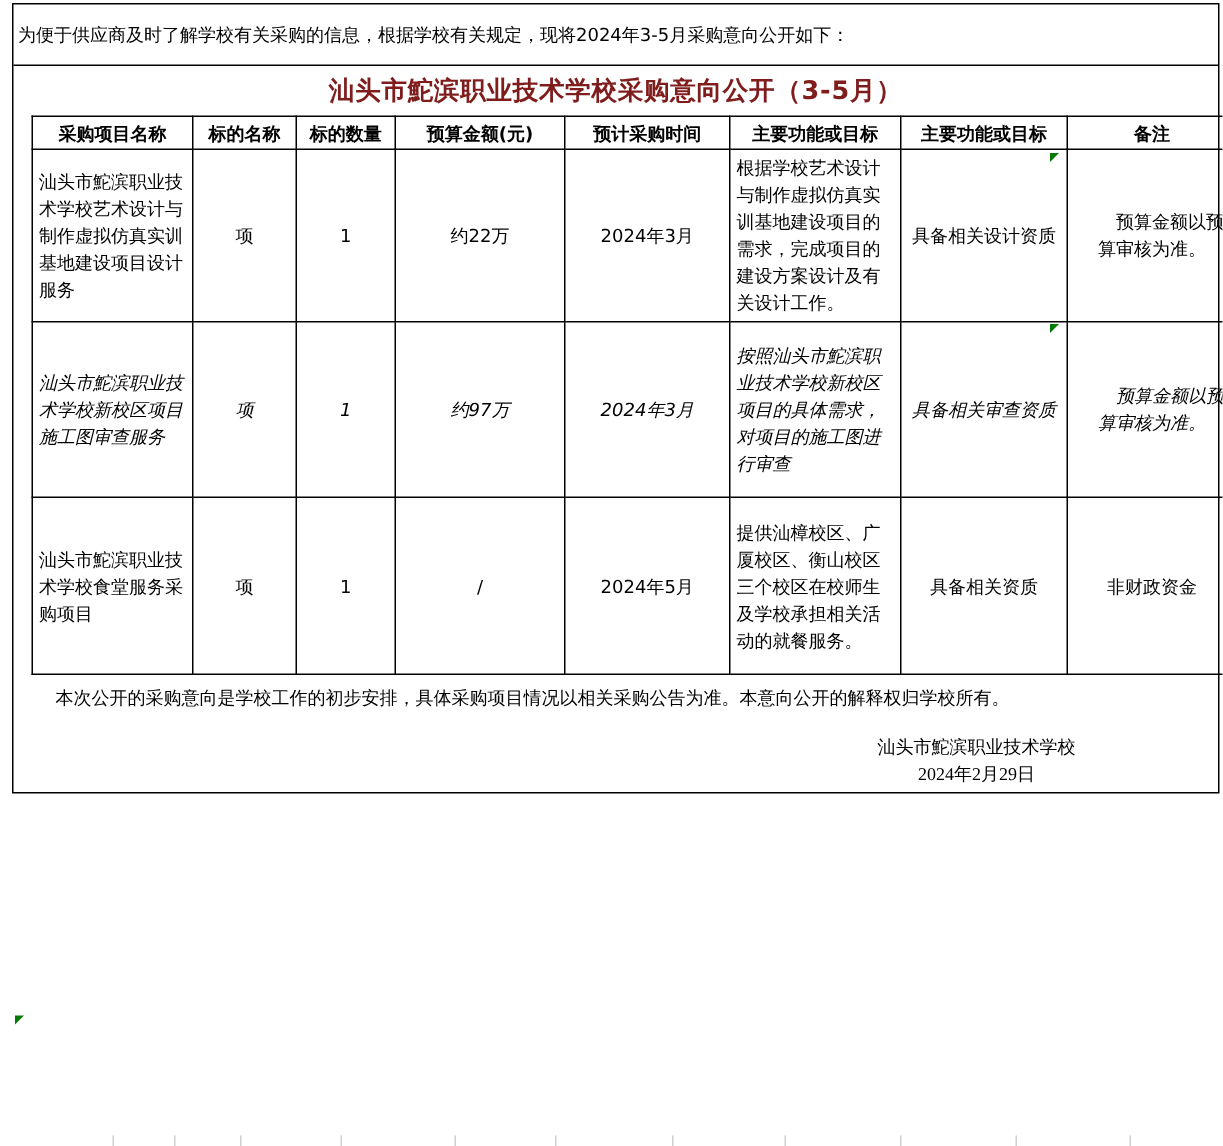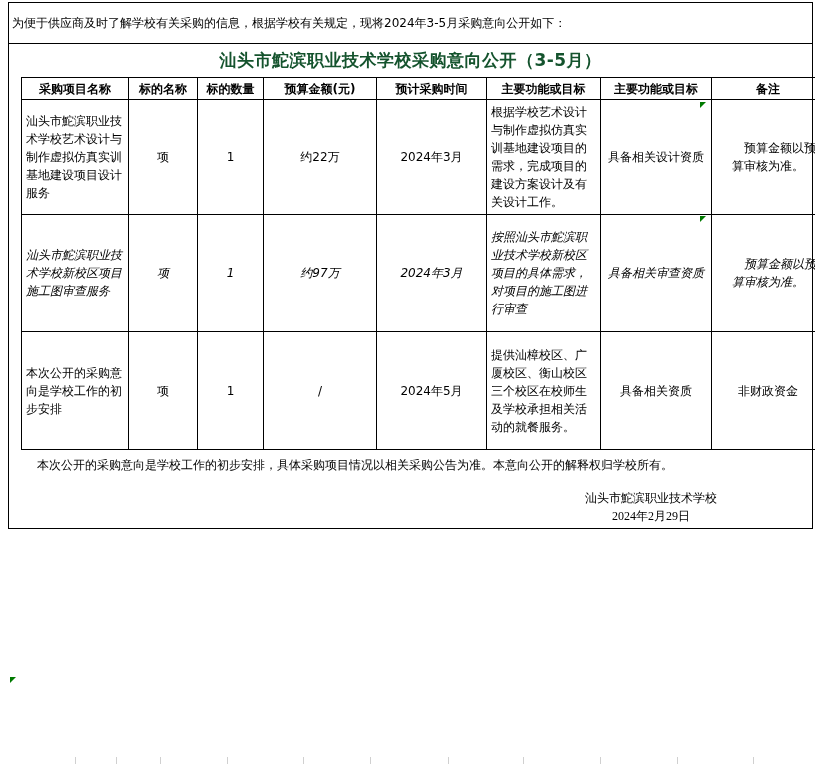--- a/index.html
+++ b/index.html
@@ -51,21 +51,21 @@
   .gl { position:absolute; top:0; width:1px; height:7px; background:#d0d0d0; }
 </style>
 </head>
 <body>
 
 <div class="sheet">
   <div class="doc">
 
     <div class="intro">为便于供应商及时了解学校有关采购的信息，根据学校有关规定，现将2024年3-5月采购意向公开如下：</div>
 
-    <div class="titlebar" style="color: #14532d;">汕头市鮀滨职业技术学校采购意向公开（3-5月）</div>
+    <div class="titlebar" style="color: #7f1d1d;">汕头市鮀滨职业技术学校采购意向公开（3-5月）</div>
 
     <table class="main">
       <colgroup>
         <col style="width:107px">
           <col style="width:69px">
           <col style="width:66px">
           <col style="width:113px">
         <col style="width:110px">
           <col style="width:114px">
           <col style="width:111px">
@@ -98,21 +98,21 @@
           <td class="c-left">汕头市鮀滨职业技术学校新校区项目施工图审查服务</td>
           <td class="c-center">项</td>
           <td class="c-center">1</td>
           <td class="c-center">约97万</td>
           <td class="c-center">2024年3月</td>
           <td class="c-left">按照汕头市鮀滨职业技术学校新校区项目的具体需求，对项目的施工图进行审查</td>
           <td class="c-center">具备相关审查资质</td>
           <td class="c-indent">预算金额以预算审核为准。</td>
         </tr>
         <tr class="r3">
-          <td class="c-left">本次公开的采购意向是学校工作的初步安排</td>
+          <td class="c-left">汕头市鮀滨职业技术学校食堂服务采购项目</td>
           <td class="c-center">项</td>
           <td class="c-center">1</td>
           <td class="c-center">/</td>
           <td class="c-center">2024年5月</td>
           <td class="c-left">提供汕樟校区、广厦校区、衡山校区三个校区在校师生及学校承担相关活动的就餐服务。</td>
           <td class="c-center">具备相关资质</td>
           <td class="c-center">非财政资金</td>
         </tr>
       </tbody>
     </table>

